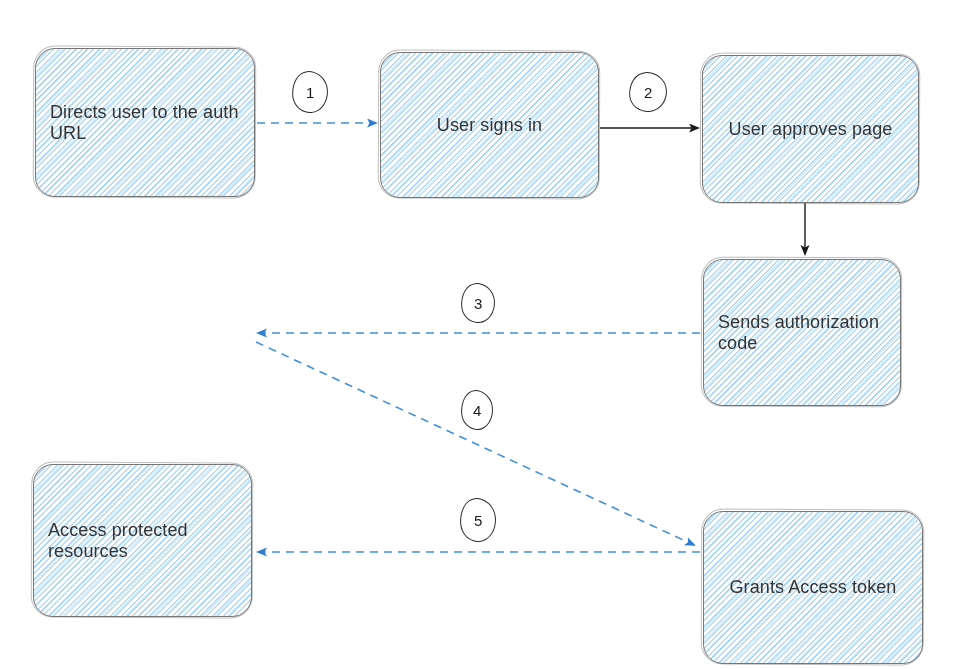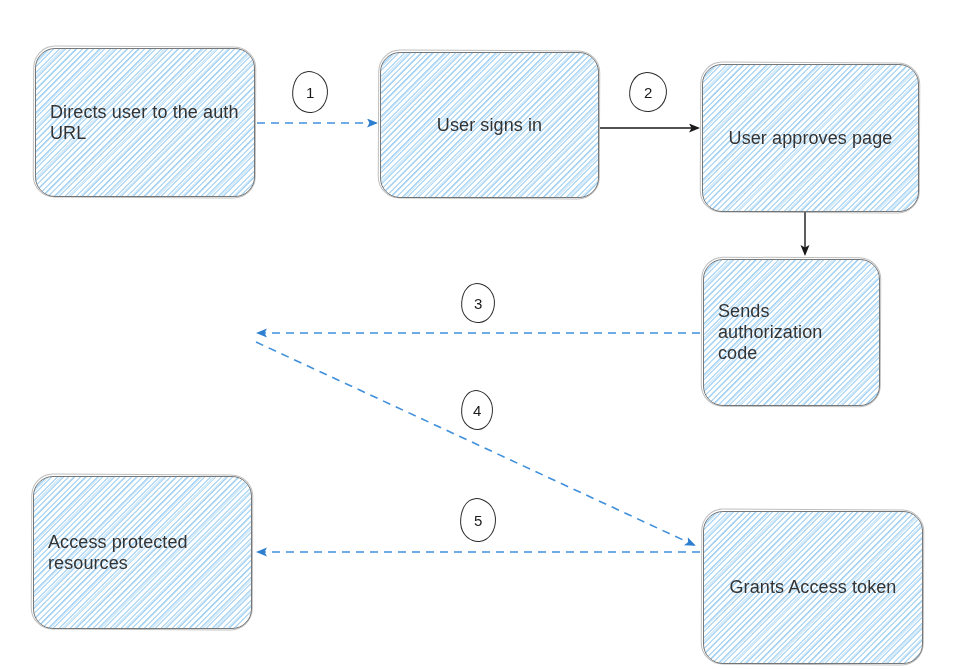--- a/index.html
+++ b/index.html
@@ -110,27 +110,27 @@
         <line x1="700" y1="552" x2="258" y2="552" class="edge-dashed" marker-end="url(#arrow-blue)"></line>
       </g>
   </svg>
 
   <div class="node" style="left: 35px; top: 48px; width: 220px; height: 149px;">
     <span class="node-label">Directs user to the auth URL</span>
   </div>
   <div class="node" style="left: 380px; top: 52px; width: 219px; height: 146px;">
     <span class="node-label">User signs in</span>
   </div>
-  <div class="node" style="left: 702px; top: 64px; width: 217px; height: 148px;">
+  <div class="node" style="left: 702px; top: 55px; width: 217px; height: 148px;">
     <span class="node-label">User approves page</span>
   </div>
-  <div class="node" style="left: 703px; top: 259px; width: 177px; height: 147px;">
+  <div class="node" style="left: 703px; top: 259px; width: 198px; height: 147px;">
     <span class="node-label">Sends authorization code</span>
   </div>
-  <div class="node" style="left: 33px; top: 464px; width: 219px; height: 153px; margin-top: 12px;">
+  <div class="node" style="left: 33px; top: 464px; width: 219px; height: 153px;">
     <span class="node-label">Access protected resources</span>
   </div>
   <div class="node" style="left: 703px; top: 463px; width: 220px; height: 153px; margin-top: 48px;">
     <span class="node-label">Grants Access token</span>
   </div>
 
   <div class="step" style="left: 292px; top: 71px; width: 36px; height: 42px;">
     <span class="step-label">1</span>
   </div>
   <div class="step" style="left: 629px; top: 72px; width: 38px; height: 40px;">

